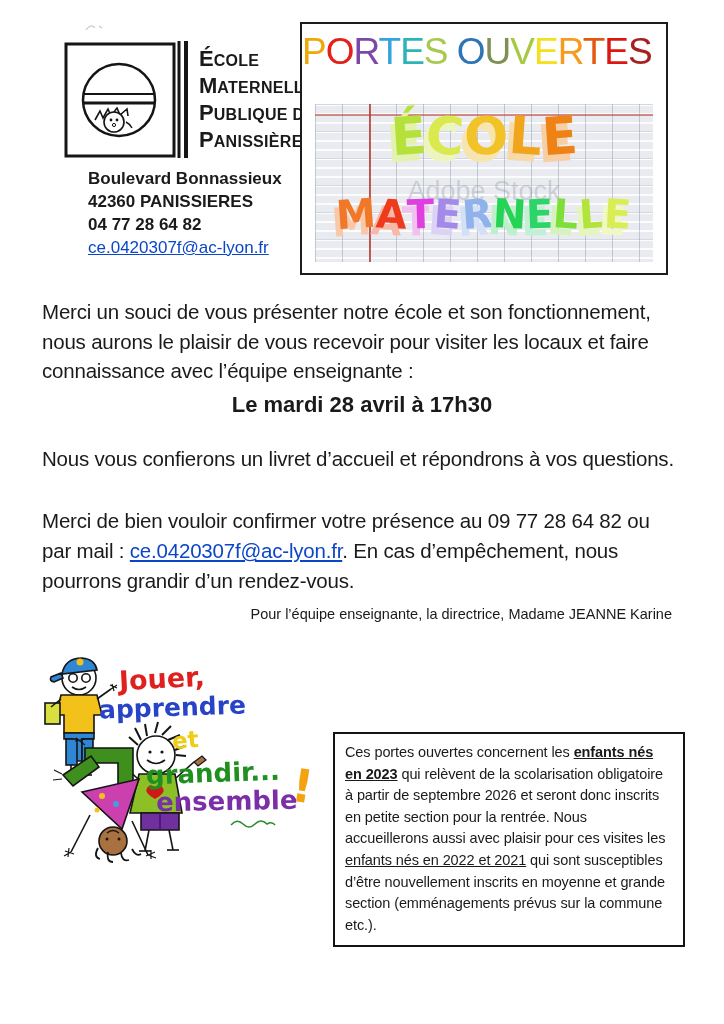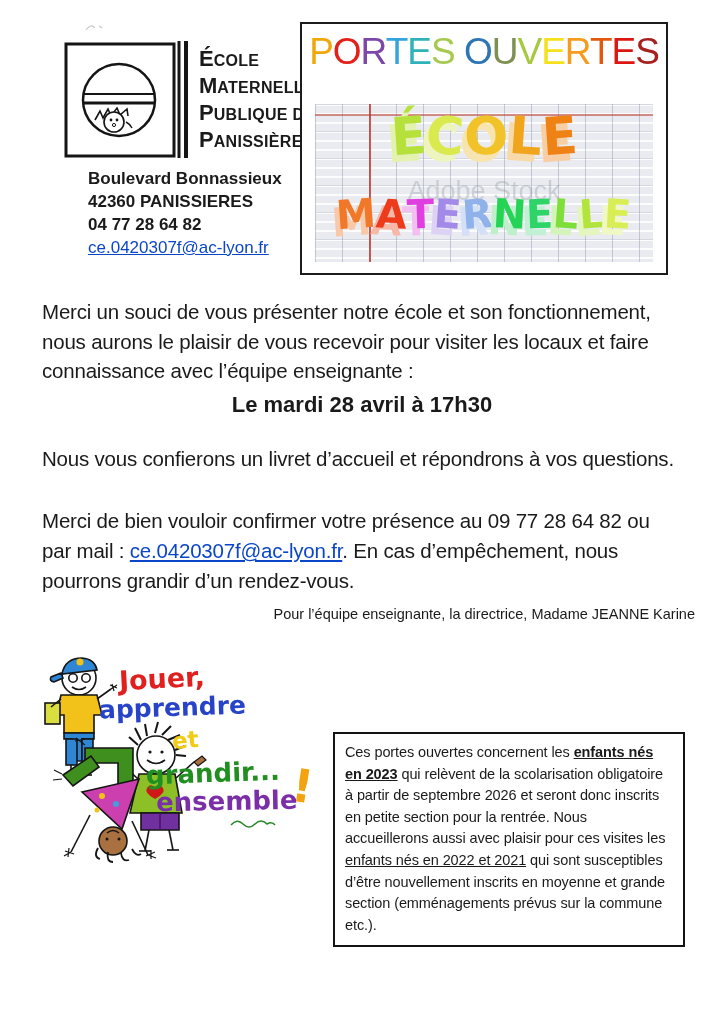--- a/index.html
+++ b/index.html
@@ -14,21 +14,21 @@
   .school-name .rest{font-size:16px;letter-spacing:.3px;}
 
   .address{position:absolute;left:88px;top:167px;font-size:17px;font-weight:bold;line-height:23px;}
   .address .mail{font-weight:normal;color:#0b46c8;text-decoration:underline;cursor:pointer;}
 
   .scan-artifact{position:absolute;left:84px;top:22px;opacity:.55;}
 
   
   .banner-box{position:absolute;left:300px;top:22px;width:368px;height:253px;border:2px solid #1c1c1c;
               box-sizing:border-box;background:#fff;}
-  .banner-title{margin-top:9px;text-align:center;font-size:37px;letter-spacing:-1px;white-space:pre;line-height:1.05;}
+  .banner-title{margin-top:9px;text-align:left;font-size:37px;letter-spacing:-1px;white-space:pre;line-height:1.05;}
   .notebook{position:absolute;left:13px;top:80px;width:338px;height:158px;overflow:hidden;
             background-color:#e9ebf0;
             background-image:
               repeating-linear-gradient(to right, rgba(120,135,160,.38) 0 1px, transparent 1px 27px),
               repeating-linear-gradient(to bottom, rgba(120,135,160,.30) 0 1px, transparent 1px 27px),
               repeating-linear-gradient(to bottom, rgba(255,255,255,.85) 0 2px, transparent 2px 9px);}
   .red-vline{position:absolute;left:54px;top:0;bottom:0;width:2px;background:rgba(185,55,45,.8);}
   .red-hline{position:absolute;left:0;right:0;top:10px;height:2px;background:rgba(190,80,70,.65);}
   .watermark{position:absolute;left:50%;top:72px;transform:translateX(-50%);white-space:nowrap;
              font-size:27px;color:rgba(140,145,155,.33);z-index:1;}
@@ -42,21 +42,21 @@
   .marker-line .ltr-2{transform:rotate(-2deg);}
   .marker-line .ltr-3{transform:rotate(4deg);}
 
   
   .para{position:absolute;left:42px;font-size:20.5px;letter-spacing:-.2px;line-height:29.5px;white-space:nowrap;}
   .para1{top:297px;}
   .date-line{position:absolute;left:0;right:0;top:392px;text-align:center;font-weight:bold;font-size:22px;}
   .para2{top:444px;}
   .para3{top:506px;line-height:30px;}
   .link{color:#0b46c8;text-decoration:underline;cursor:pointer;}
-  .signature{position:absolute;right:29px;top:606px;font-size:14.5px;white-space:nowrap;}
+  .signature{position:absolute;right:52px;top:606px;font-size:14.5px;white-space:nowrap;}
 
   
   .clipart{position:absolute;left:35px;top:645px;width:300px;height:225px;}
   .clipart svg{position:absolute;left:0;top:0;}
   .cword{position:absolute;font-family:"DejaVu Sans",sans-serif;font-weight:bold;white-space:nowrap;}
   .cw0{left:84px;top:18px;font-size:27px;transform:rotate(-3deg);}
   .cw1{left:64px;top:48px;font-size:25px;transform:rotate(-2deg);}
   .cw2{left:137px;top:82px;font-size:23px;transform:rotate(-5deg);}
   .cw3{left:111px;top:113px;font-size:26px;transform:rotate(-2deg);}
   .cw4{left:121px;top:141px;font-size:26px;transform:rotate(-1deg);}

